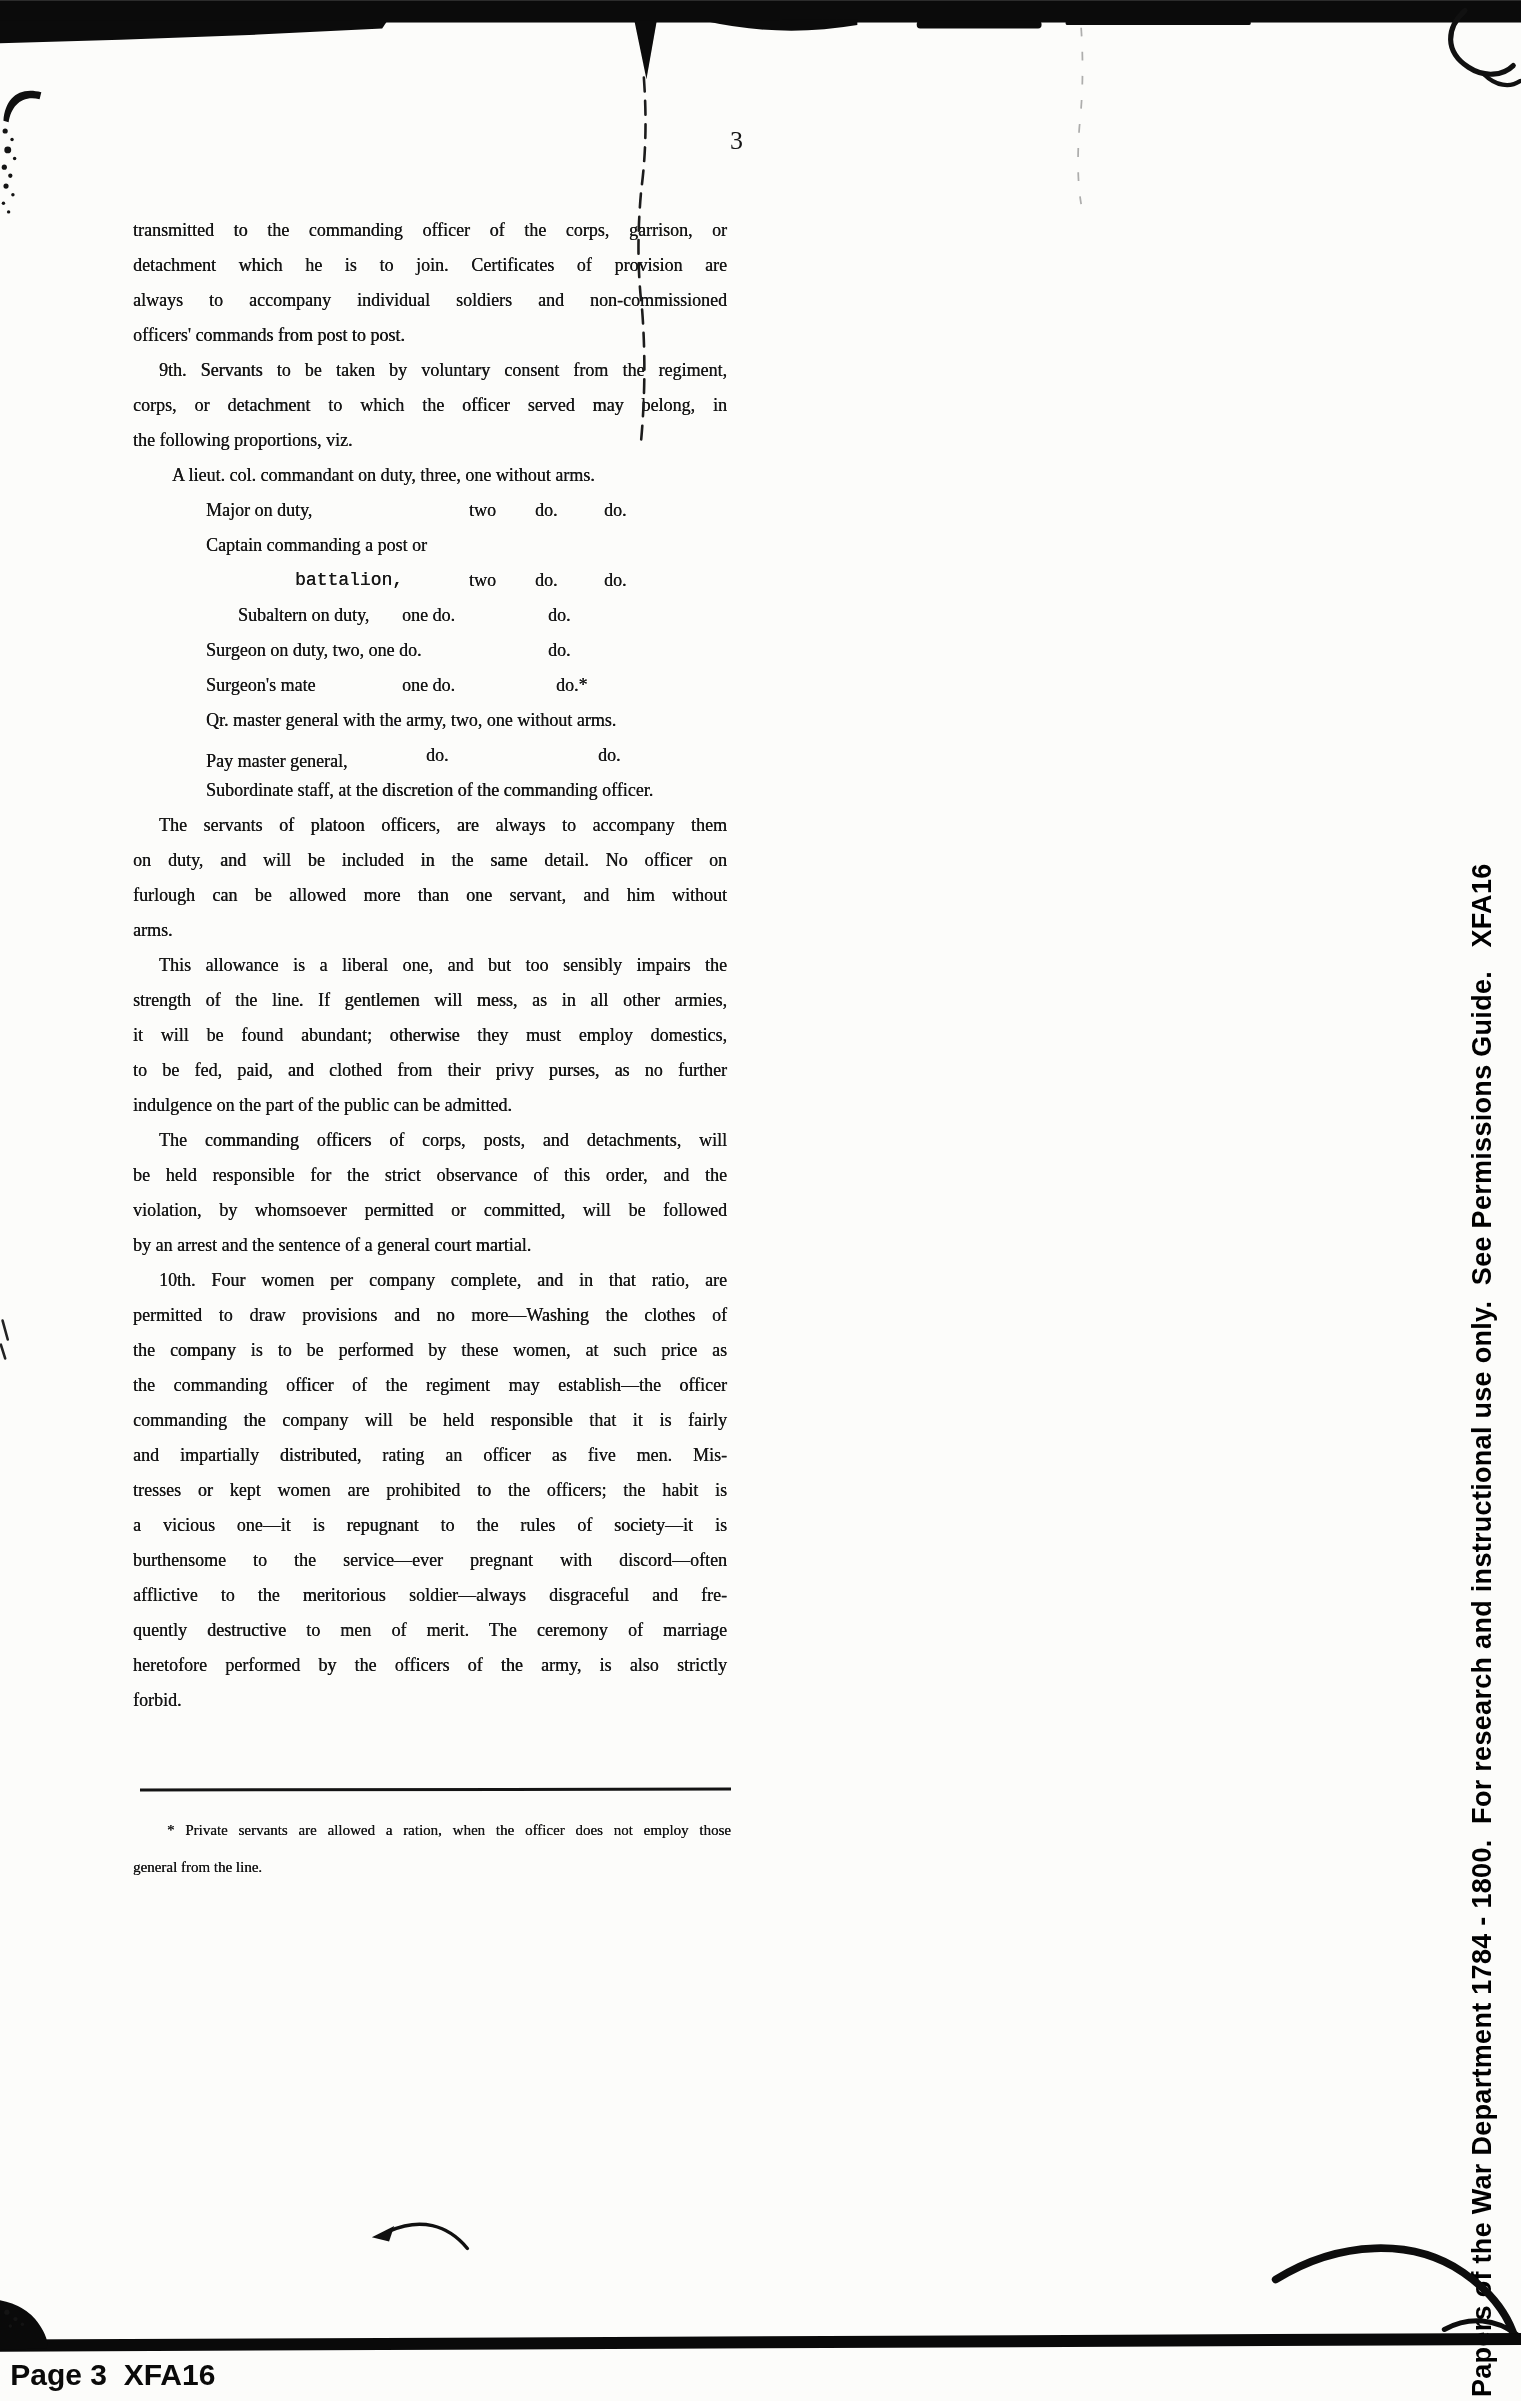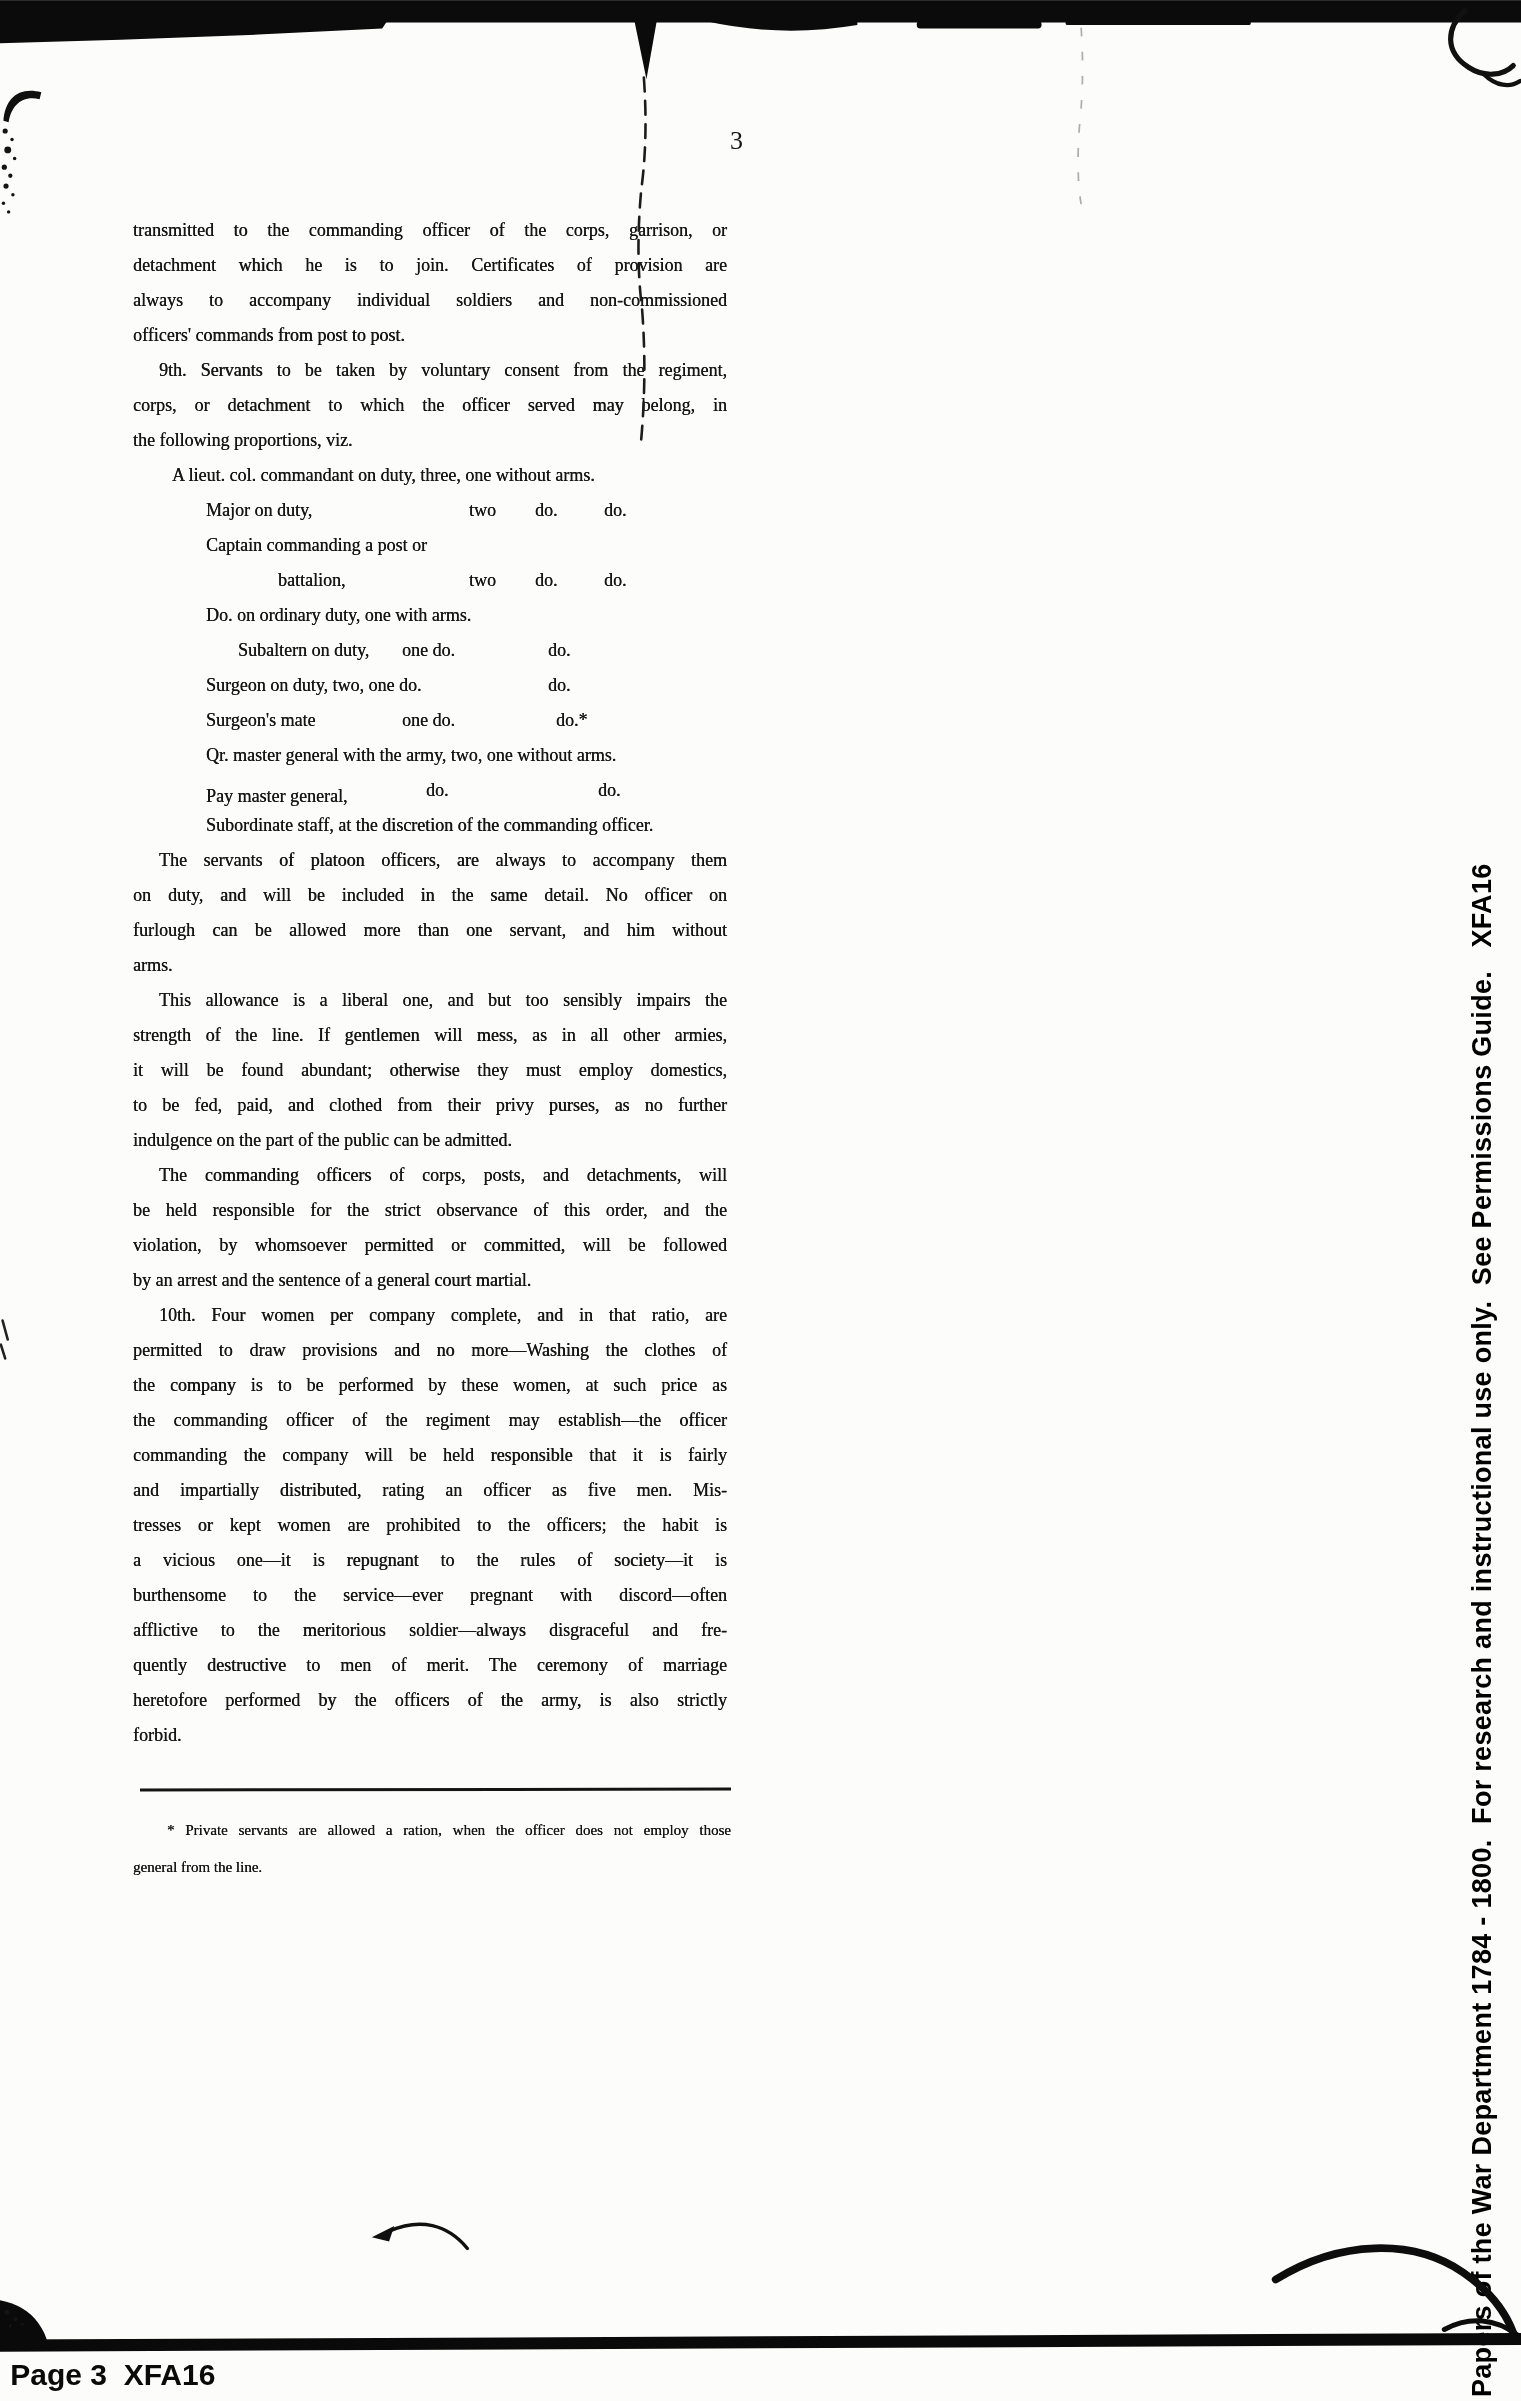--- a/index.html
+++ b/index.html
@@ -35,22 +35,21 @@
       <div class="line just">transmitted to the commanding officer of the corps, garrison, or</div>
       <div class="line just">detachment which he is to join.  Certificates of provision are</div>
       <div class="line just">always to accompany individual soldiers and non-commissioned</div>
       <div class="line">officers' commands from post to post.</div>
       <div class="line just" style="padding-left: 26px;">9th. Servants to be taken by voluntary consent from the regiment,</div>
       <div class="line just">corps, or detachment to which the officer served may belong, in</div>
       <div class="line">the following proportions, viz.</div>
       <div class="line" style="padding-left: 39px;">A lieut. col. commandant on duty, three, one without arms.</div>
       <div class="line cols"><span style="left: 73px;">Major on duty,</span><span style="left: 336px;">two</span><span style="left: 402px;">do.</span><span style="left: 471px;">do.</span></div>
       <div class="line" style="padding-left: 73px;">Captain commanding a post or</div>
-      <div class="line cols"><span style="left: 145px;">battalion,</span><span style="left: 336px;">two</span><span style="left: 402px;">do.</span><span style="left: 471px;">do.</span></div>
-      <div class="line" style="padding-left: 73px;">Do. on ordinary duty, one with arms.</div>
+      <div class="line cols"><span style="left: 162px; font-family: Liberation Mono, monospace;">battalion,</span><span style="left: 336px;">two</span><span style="left: 402px;">do.</span><span style="left: 471px;">do.</span></div>
       <div class="line cols"><span style="left: 73px; margin-left: 32px;">Subaltern on duty,</span><span style="left: 269px;">one do.</span><span style="left: 415px;">do.</span></div>
       <div class="line cols"><span style="left: 73px;">Surgeon on duty, two, one do.</span><span style="left: 415px;">do.</span></div>
       <div class="line cols"><span style="left: 73px;">Surgeon's mate</span><span style="left: 269px;">one do.</span><span style="left: 423px;">do.*</span></div>
       <div class="line" style="padding-left: 73px;">Qr. master general with the army, two, one without arms.</div>
       <div class="line cols"><span style="left: 73px; margin-top: 6px;">Pay master general,</span><span style="left: 293px;">do.</span><span style="left: 465px;">do.</span></div>
       <div class="line" style="padding-left: 73px;">Subordinate staff, at the discretion of the commanding officer.</div>
       <div class="line just" style="padding-left: 26px;">The servants of platoon officers, are always to accompany them</div>
       <div class="line just">on duty, and will be included in the same detail.  No officer on</div>
       <div class="line just">furlough can be allowed more than one servant, and him without</div>
       <div class="line">arms.</div>

